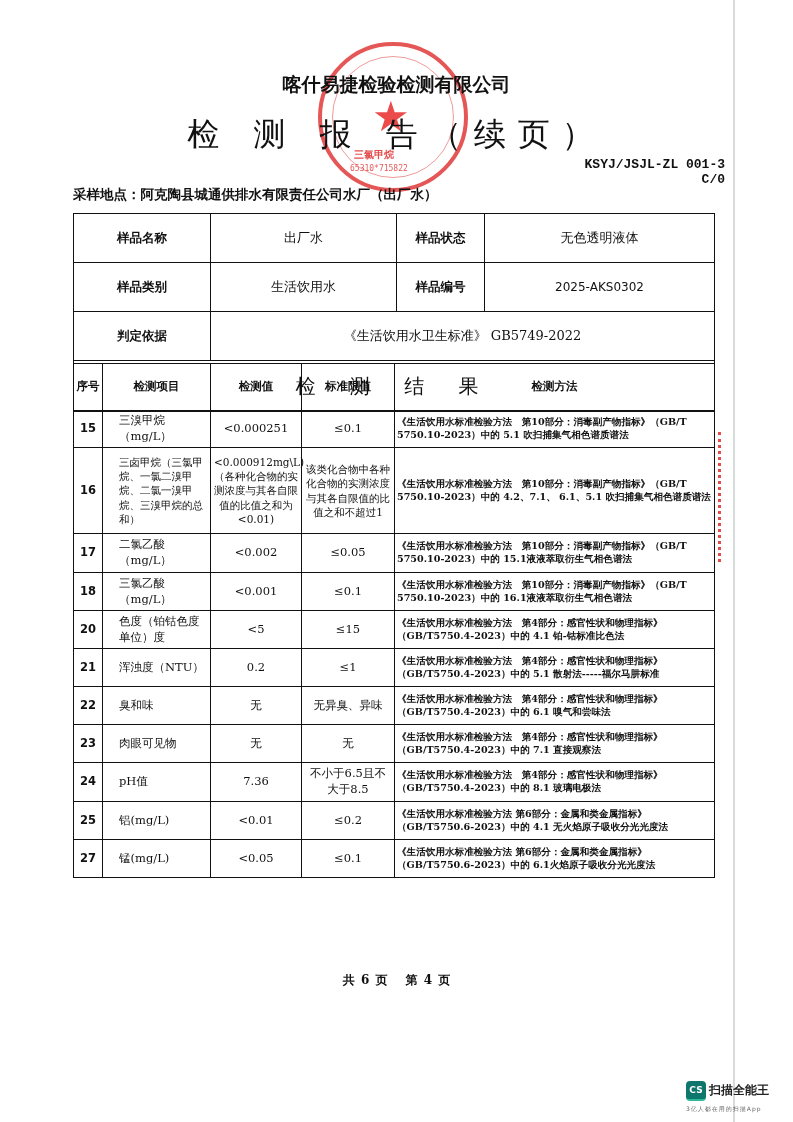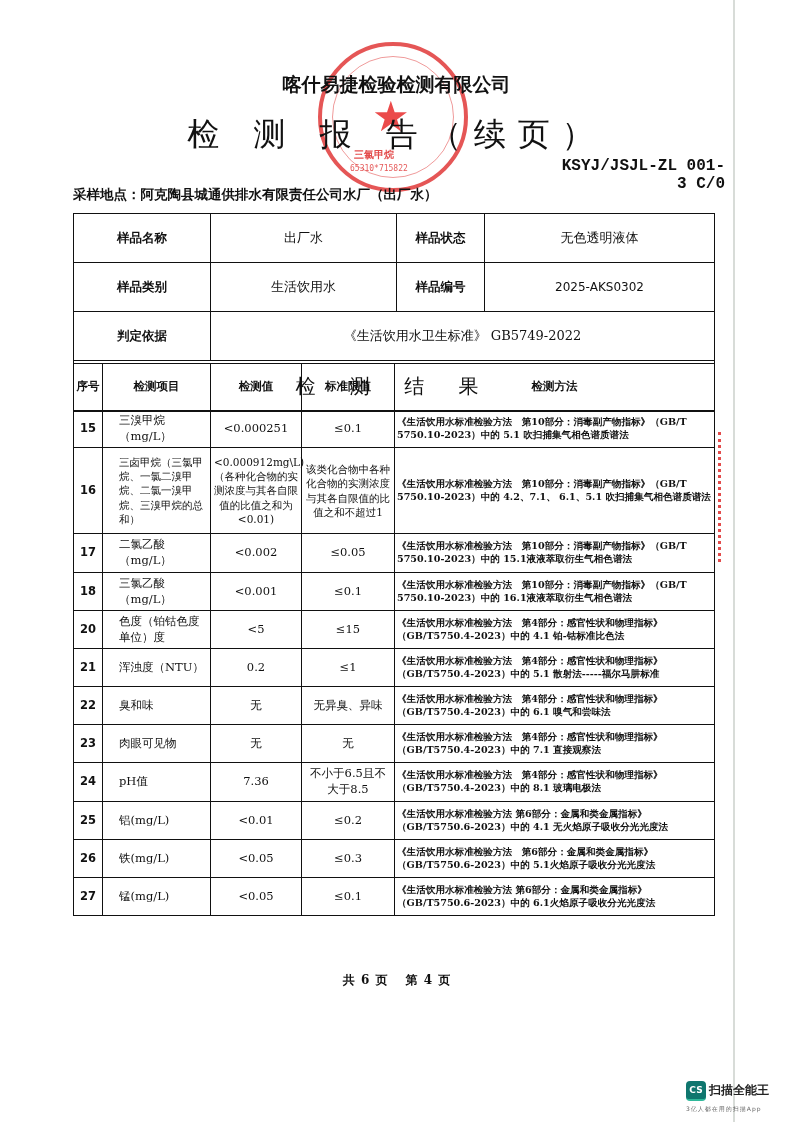--- a/index.html
+++ b/index.html
@@ -10,21 +10,21 @@
   .company {
     position: absolute; top: 72px; left: 0; width: 793px; text-align: center;
     font-family: "DejaVu Sans", sans-serif; font-weight: bold; font-size: 19px; letter-spacing: 0px;
   }
   .title {
     position: absolute; top: 113px; left: 0; width: 793px; text-align: center;
     font-family: "DejaVu Sans", sans-serif; font-size: 32px; letter-spacing: 12px; font-weight: normal;
   }
   .docno {
     position: absolute; top: 157px; left: 560px; width: 165px; text-align: right;
-    font-family: "Liberation Mono", "DejaVu Sans Mono", monospace; font-size: 16px; font-weight: bold;
+    font-family: "Liberation Mono", "DejaVu Sans Mono", monospace; font-size: 13px; font-weight: bold;
   }
   .location {
     position: absolute; top: 186px; left: 73px;
     font-family: "DejaVu Serif", serif; font-size: 13.5px; font-weight: bold;
   }
   .info-table, .results-table {
     position: absolute; left: 73px; width: 641px; border-collapse: collapse; table-layout: fixed;
   }
   .info-table { top: 213px; }
   .info-table td {
@@ -216,27 +216,20 @@
       <td class="method">《生活饮用水标准检验方法　第4部分：感官性状和物理指标》（GB/T5750.4-2023）中的 8.1 玻璃电极法</td>
     </tr>
     <tr style="height:38px">
       <td class="seq">25</td>
       <td class="item">铝(mg/L)</td>
       <td class="val">&lt;0.01</td>
       <td class="lim">≤0.2</td>
       <td class="method">《生活饮用水标准检验方法 第6部分：金属和类金属指标》（GB/T5750.6-2023）中的 4.1 无火焰原子吸收分光光度法</td>
     </tr>
     <tr style="height:38px">
-      <td class="seq">26</td>
-      <td class="item">铁(mg/L)</td>
-      <td class="val">&lt;0.05</td>
-      <td class="lim">≤0.3</td>
-      <td class="method">《生活饮用水标准检验方法　第6部分：金属和类金属指标》（GB/T5750.6-2023）中的 5.1火焰原子吸收分光光度法</td>
-    </tr>
-    <tr style="height:38px">
       <td class="seq">27</td>
       <td class="item">锰(mg/L)</td>
       <td class="val">&lt;0.05</td>
       <td class="lim">≤0.1</td>
       <td class="method">《生活饮用水标准检验方法 第6部分：金属和类金属指标》（GB/T5750.6-2023）中的 6.1火焰原子吸收分光光度法</td>
     </tr>
   </tbody>
 </table>
 
 <div class="seal-edge"></div>

